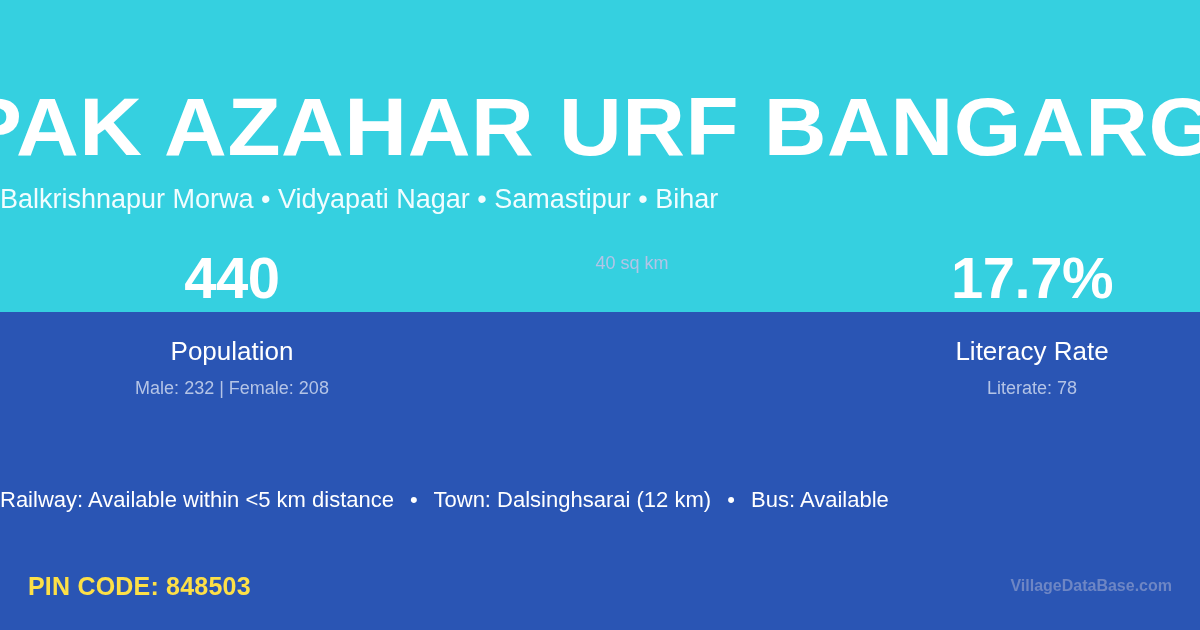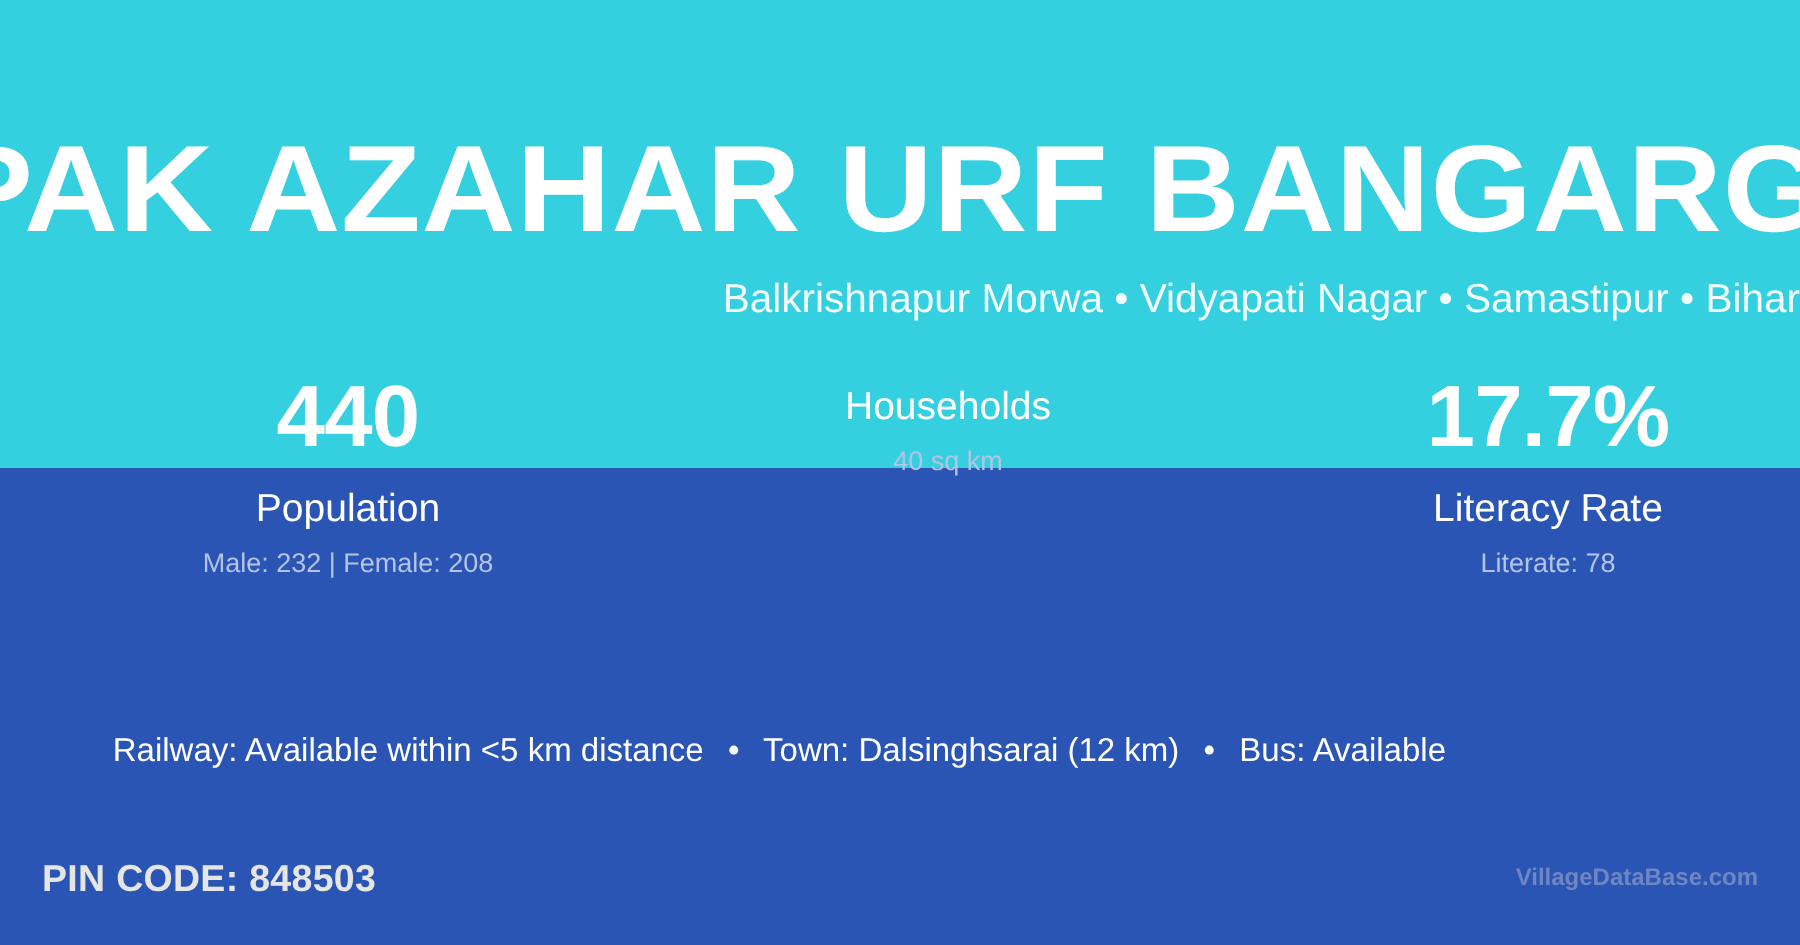--- a/index.html
+++ b/index.html
@@ -48,21 +48,21 @@
     white-space: nowrap;
     transform: scaleX(1.06);
   }
 
   
   .subtitle {
     position: absolute;
     top: 182px;
     left: 0;
     width: 1200px;
-    text-align: right;
+    text-align: left;
     color: #f2fdff;
     font-size: 27px;
     line-height: 34px;
     font-weight: normal;
     white-space: nowrap;
   }
 
   
   .stats {
     position: absolute;
@@ -80,37 +80,37 @@
     color: #ffffff;
     font-weight: bold;
     font-size: 58px;
     line-height: 68px;
     letter-spacing: -0.5px;
   }
   .stat-label {
     color: #ffffff;
     font-size: 26px;
     line-height: 36px;
-    margin-top: 8px;
+    margin-top: 21px;
     font-weight: normal;
   }
   .stat-sub {
     color: #b4c4e6;
     font-size: 18px;
     line-height: 26px;
     margin-top: 6px;
   }
 
   
   .connectivity {
     position: absolute;
     top: 484px;
     left: 0;
     width: 964px;
-    text-align: right;
+    text-align: left;
     color: #ffffff;
     font-size: 22px;
     line-height: 32px;
     white-space: nowrap;
   }
   .conn-sep {
     display: inline-block;
     padding: 0 10px;
     color: #ffffff;
   }
@@ -120,21 +120,21 @@
     position: absolute;
     bottom: 24px;
     left: 0;
     width: 1200px;
     height: 40px;
   }
   .pin {
     position: absolute;
     left: 28px;
     top: 0;
-    color: #e5e5e5;
+    color: #fde047;
     font-weight: bold;
     font-size: 25px;
     line-height: 40px;
     letter-spacing: 0.2px;
   }
   .brand {
     position: absolute;
     right: 28px;
     top: 0;
     color: #6e86c4;
@@ -156,21 +156,20 @@
 
   <div class="stats">
 
     <div class="stat">
       <div class="stat-value">440</div>
       <div class="stat-label">Population</div>
       <div class="stat-sub">Male: 232 | Female: 208</div>
     </div>
 
     <div class="stat">
-      <div class="stat-label">Households</div>
       <div class="stat-sub">40 sq km</div>
     </div>
 
     <div class="stat">
       <div class="stat-value">17.7%</div>
       <div class="stat-label">Literacy Rate</div>
       <div class="stat-sub">Literate: 78</div>
     </div>
 
   </div>

